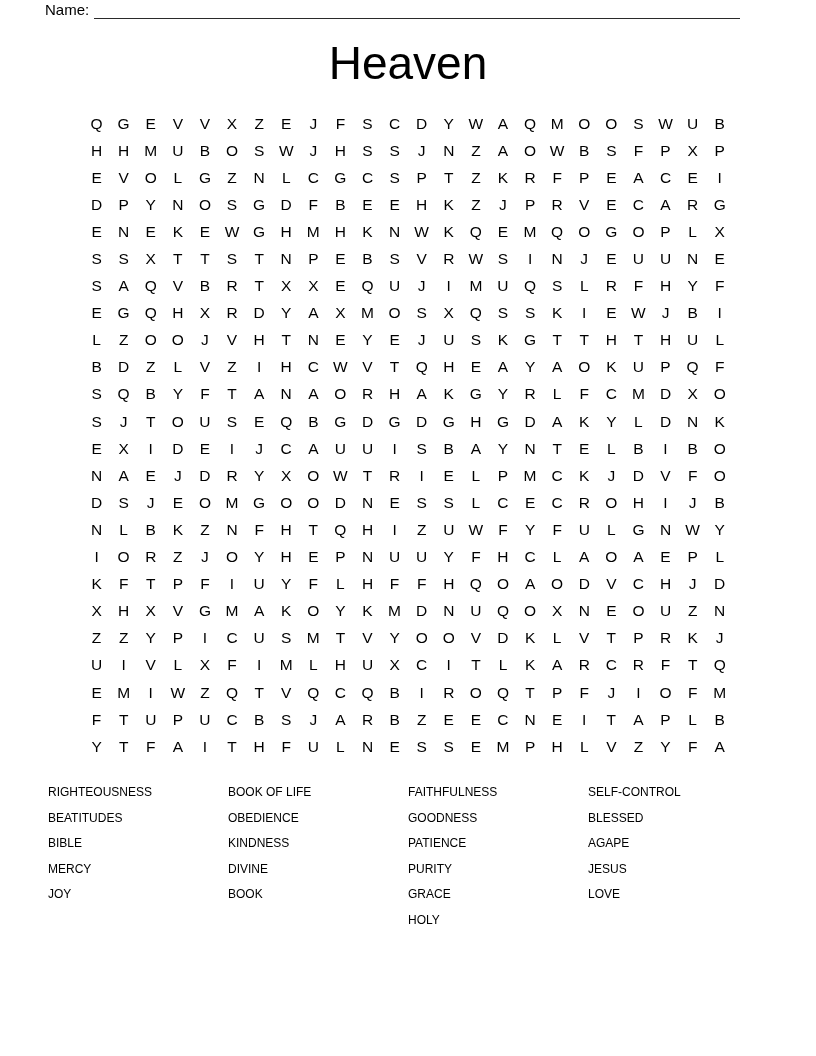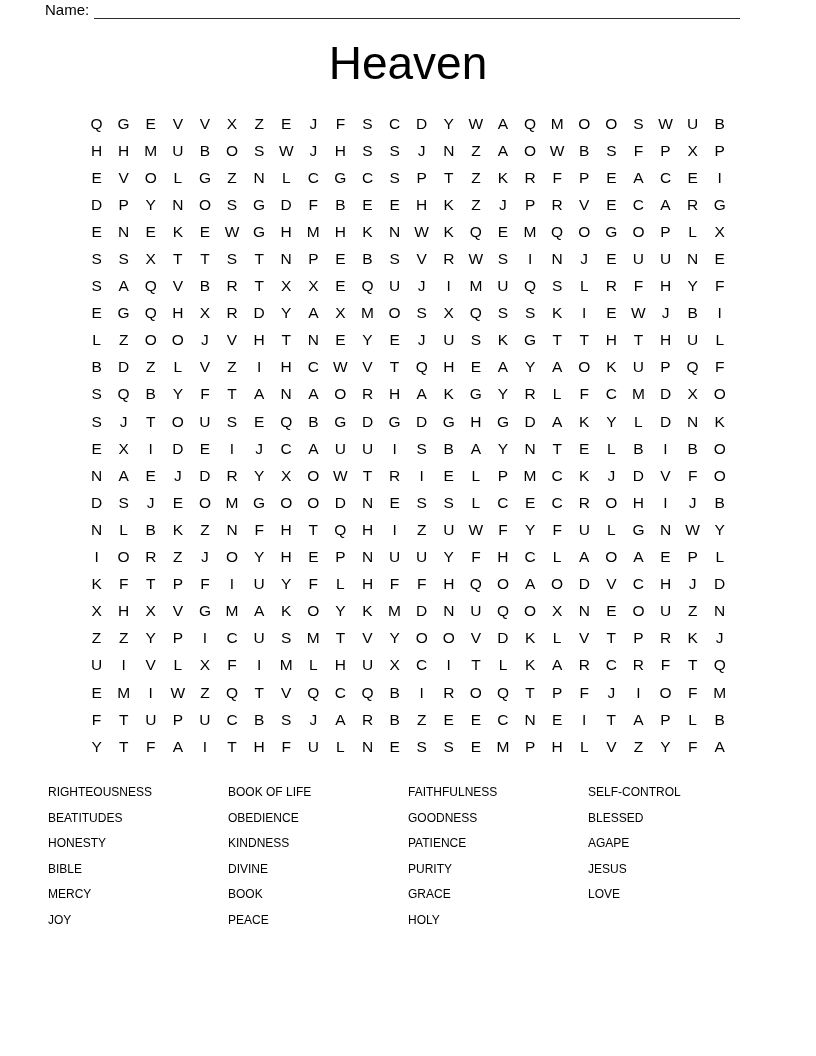--- a/index.html
+++ b/index.html
@@ -669,32 +669,30 @@
       <span class="grid-cell">Z</span>
       <span class="grid-cell">Y</span>
       <span class="grid-cell">F</span>
       <span class="grid-cell">A</span>
     </div>
 
   <div class="words" id="words">
       <div class="word-col">
         <div class="word-item">RIGHTEOUSNESS</div>
         <div class="word-item">BEATITUDES</div>
-        <div class="word-item">HONESTY</div>
         <div class="word-item">BIBLE</div>
         <div class="word-item">MERCY</div>
         <div class="word-item">JOY</div>
       </div>
       <div class="word-col">
         <div class="word-item">BOOK OF LIFE</div>
         <div class="word-item">OBEDIENCE</div>
         <div class="word-item">KINDNESS</div>
         <div class="word-item">DIVINE</div>
         <div class="word-item">BOOK</div>
-        <div class="word-item">PEACE</div>
       </div>
       <div class="word-col">
         <div class="word-item">FAITHFULNESS</div>
         <div class="word-item">GOODNESS</div>
         <div class="word-item">PATIENCE</div>
         <div class="word-item">PURITY</div>
         <div class="word-item">GRACE</div>
         <div class="word-item">HOLY</div>
       </div>
       <div class="word-col">

